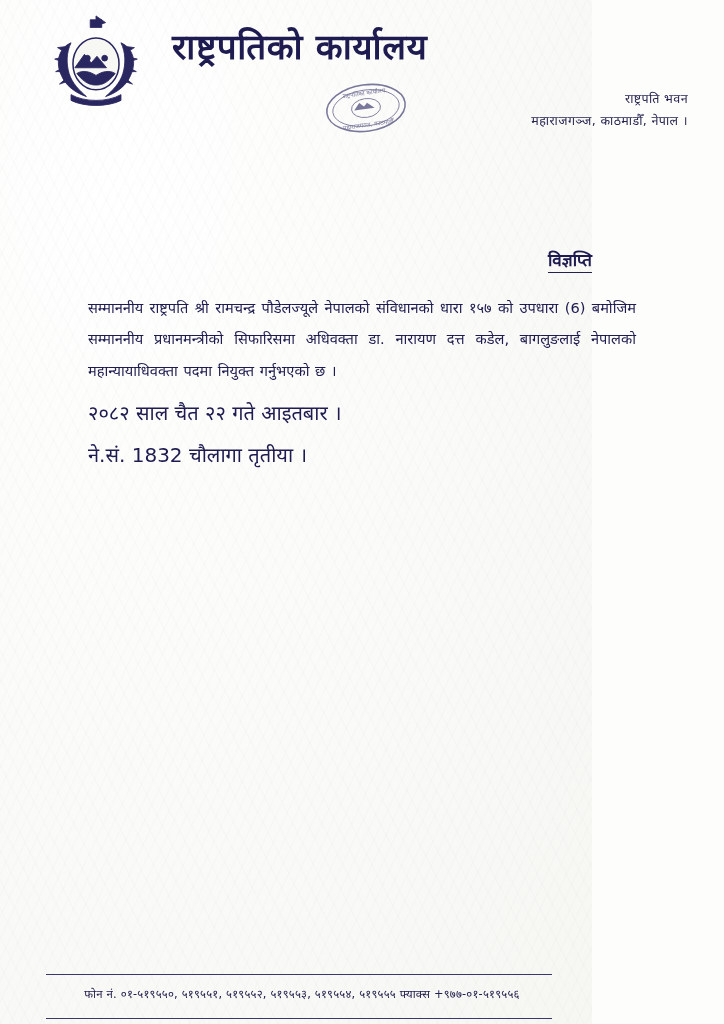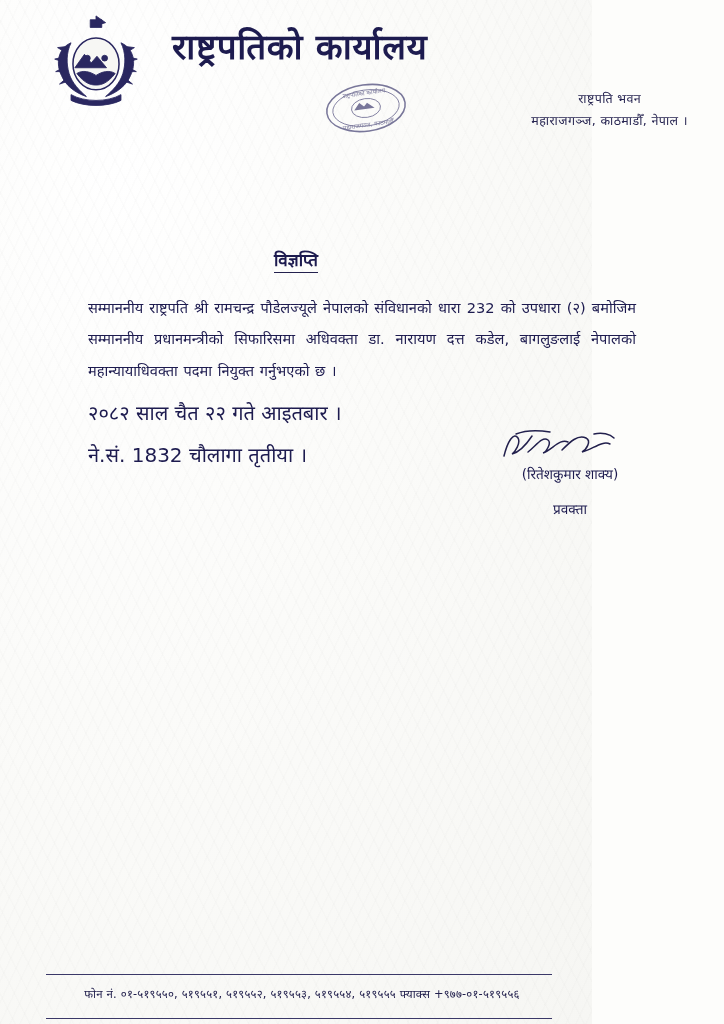--- a/index.html
+++ b/index.html
@@ -63,34 +63,34 @@
     left: 318px;
     top: 78px;
     width: 96px;
     height: 60px;
     opacity: 0.62;
   }
   .addr {
     position: absolute;
     right: 36px;
     top: 88px;
-    text-align: center;
+    text-align: right;
     font-size: 12.5px;
     line-height: 1.75;
     color: #24224f;
     white-space: nowrap;
   }
   .addr div { letter-spacing: 0.4px; }
 
   
   .doc-title {
     position: absolute;
     left: 0; right: 0;
     top: 248px;
-    text-align: center;
+    text-align: right;
     font-size: 17px;
     font-weight: 700;
     color: #1d1b4f;
   }
   .doc-title span {
     border-bottom: 1.3px solid #23214e;
     padding-bottom: 2px;
   }
   .para {
     position: absolute;
@@ -220,39 +220,24 @@
     <div class="addr">
       <div>राष्ट्रपति भवन</div>
       <div>महाराजगञ्ज, काठमाडौँ, नेपाल ।</div>
     </div>
   </div>
 
   <div class="doc-title">
     <span>विज्ञप्ति</span>
   </div>
 
-  <div class="para">सम्माननीय राष्ट्रपति श्री रामचन्द्र पौडेलज्यूले नेपालको संविधानको धारा 232 को उपधारा (२) बमोजिम सम्माननीय प्रधानमन्त्रीको सिफारिसमा अधिवक्ता डा. नारायण दत्त कडेल, बागलुङलाई नेपालको महान्यायाधिवक्ता पदमा नियुक्त गर्नुभएको छ ।</div>
+  <div class="para">सम्माननीय राष्ट्रपति श्री रामचन्द्र पौडेलज्यूले नेपालको संविधानको धारा १५७ को उपधारा (6) बमोजिम सम्माननीय प्रधानमन्त्रीको सिफारिसमा अधिवक्ता डा. नारायण दत्त कडेल, बागलुङलाई नेपालको महान्यायाधिवक्ता पदमा नियुक्त गर्नुभएको छ ।</div>
 
   <div class="date-block">
     <div>२०८२ साल चैत २२ गते आइतबार ।</div>
     <div>ने.सं. 1832 चौलागा तृतीया ।</div>
   </div>
 
-  <div class="signature-block">
-    <div class="sig-mark">
-      <svg viewBox="0 0 120 40" width="120" height="40">
-        <g fill="none" stroke="#22204d" stroke-width="1.5" stroke-linecap="round">
-          <path d="M6 30 C10 14 16 6 20 12 C23 17 17 26 14 28 C22 26 30 16 34 10"></path>
-          <path d="M30 26 C38 20 44 10 50 14 C54 17 48 26 45 27 C54 24 62 12 70 16"></path>
-          <path d="M64 24 C72 16 80 8 88 12 C94 15 88 24 84 26 C94 24 104 14 112 18"></path>
-          <path d="M18 8 C28 4 40 4 52 6"></path>
-          <path d="M96 8 C104 6 112 8 116 12"></path>
-        </g>
-      </svg>
-    </div>
-    <div class="sig-name">(रितेशकुमार शाक्य)</div>
-    <div class="sig-role">प्रवक्ता</div>
-  </div>
 
   <div class="footer-rule"></div>
   <div class="footer-text">फोन नं. ०१-५१९५५०, ५१९५५१, ५१९५५२, ५१९५५३, ५१९५५४, ५१९५५५ फ्याक्स +९७७-०१-५१९५५६</div>
   <div class="footer-rule2"></div>
 </div>
 
 </body></html>

